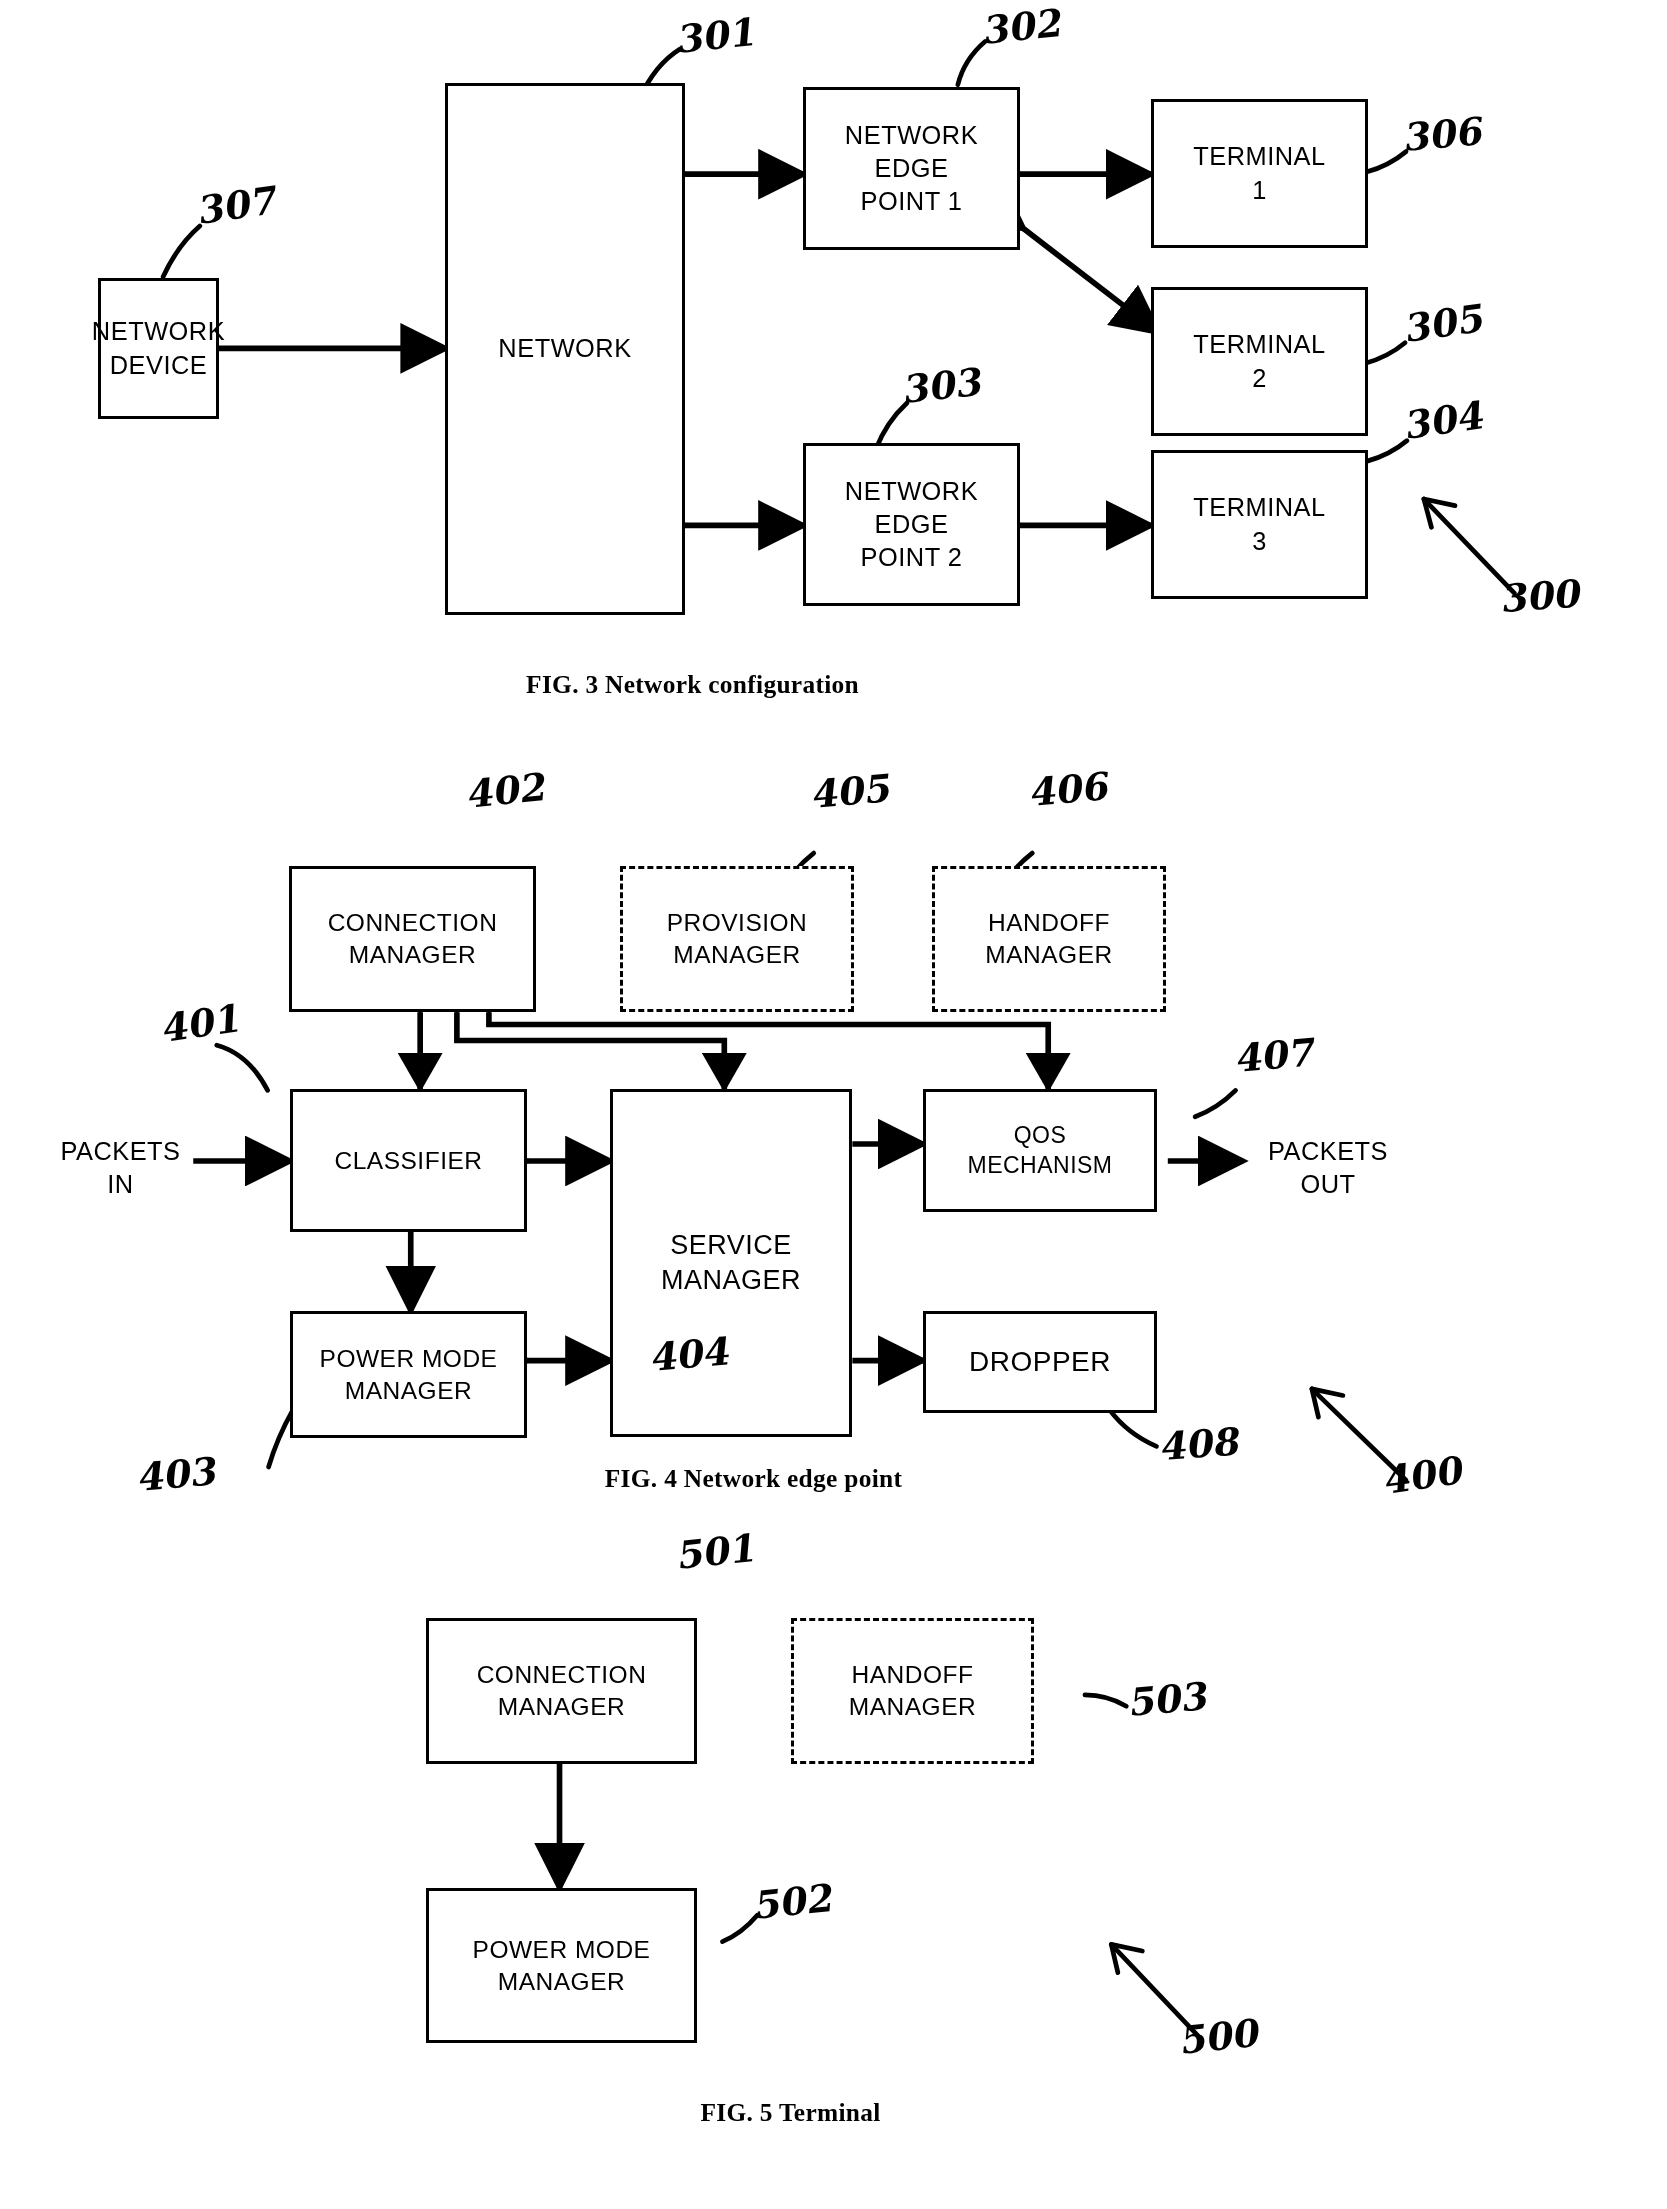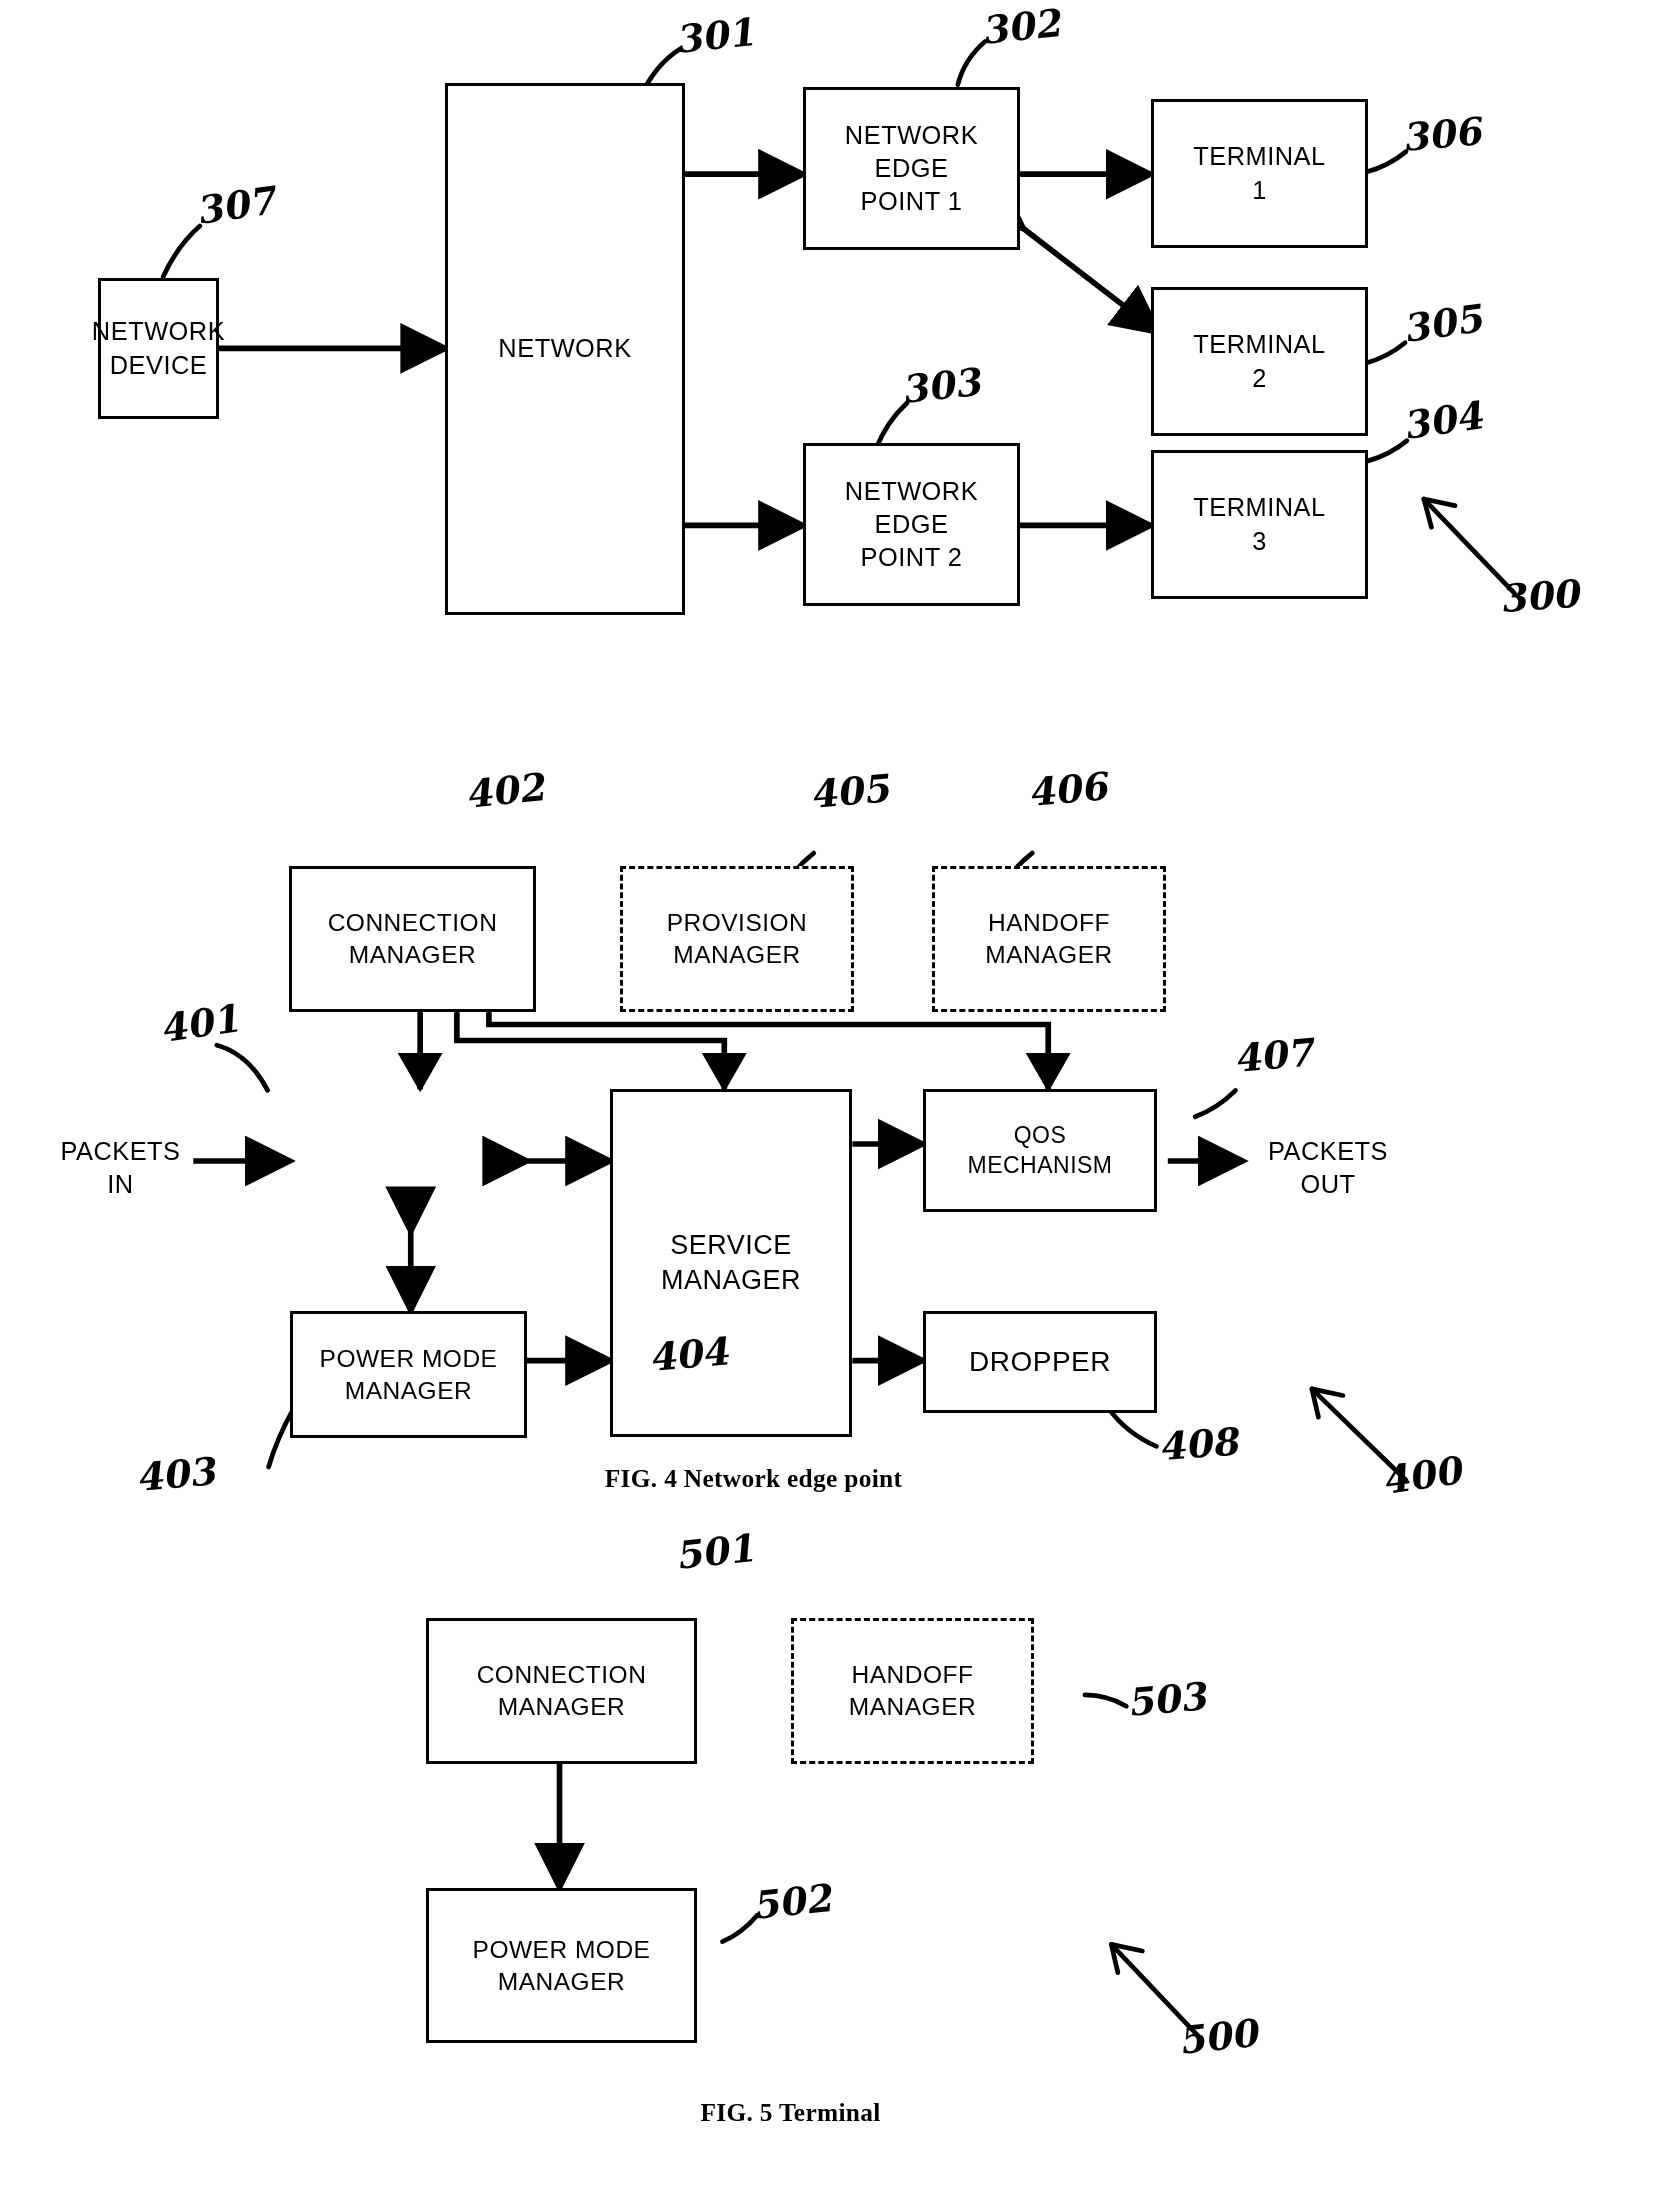--- a/index.html
+++ b/index.html
@@ -219,36 +219,40 @@
 
   <div class="hand" style="left:676px; top:17px; transform:rotate(-6deg);">301</div>
   <div class="hand" style="left:982px; top:7.5px; transform:rotate(-6deg);">302</div>
   <div class="hand" style="left:902px; top:367px; transform:rotate(-6deg);">303</div>
   <div class="hand" style="left:1403px; top:403px; transform:rotate(-8deg);">304</div>
   <div class="hand" style="left:1403px; top:306px; transform:rotate(-8deg);">305</div>
   <div class="hand" style="left:1403px; top:115px; transform:rotate(-5deg);">306</div>
   <div class="hand" style="left:196px; top:188px; transform:rotate(-8deg);">307</div>
   <div class="hand" style="left:1501px; top:576px; transform:rotate(-4deg);">300</div>
 
+  <div class="caption" style="left:363px; top:670px; width:659px;">FIG. 3 Network configuration</div>
 
   <div class="box" style="left:289px; top:866px; width:247px; height:146px; font-size:24.5px;">
     <span class="ln">CONNECTION</span>
     <span class="ln">MANAGER</span>
   </div>
 
   <div class="box dashed" style="left:620px; top:866px; width:234px; height:146px; font-size:24.5px;">
     <span class="ln">PROVISION</span>
     <span class="ln">MANAGER</span>
   </div>
 
   <div class="box dashed" style="left:932px; top:866px; width:234px; height:146px; font-size:24.5px;">
     <span class="ln">HANDOFF</span>
     <span class="ln">MANAGER</span>
   </div>
 
+  <div class="box" style="left:290px; top:1089px; width:237px; height:143px; font-size:24.5px;">
+    <span class="ln">CLASSIFIER</span>
+  </div>
 
   <div class="box" style="left:610px; top:1089px; width:242px; height:348px; font-size:27px;">
     <span class="ln">SERVICE</span>
     <span class="ln">MANAGER</span>
   </div>
 
   <div class="box" style="left:923px; top:1089px; width:234px; height:123px; font-size:23px;">
     <span class="ln">QOS</span>
     <span class="ln">MECHANISM</span>
   </div>

